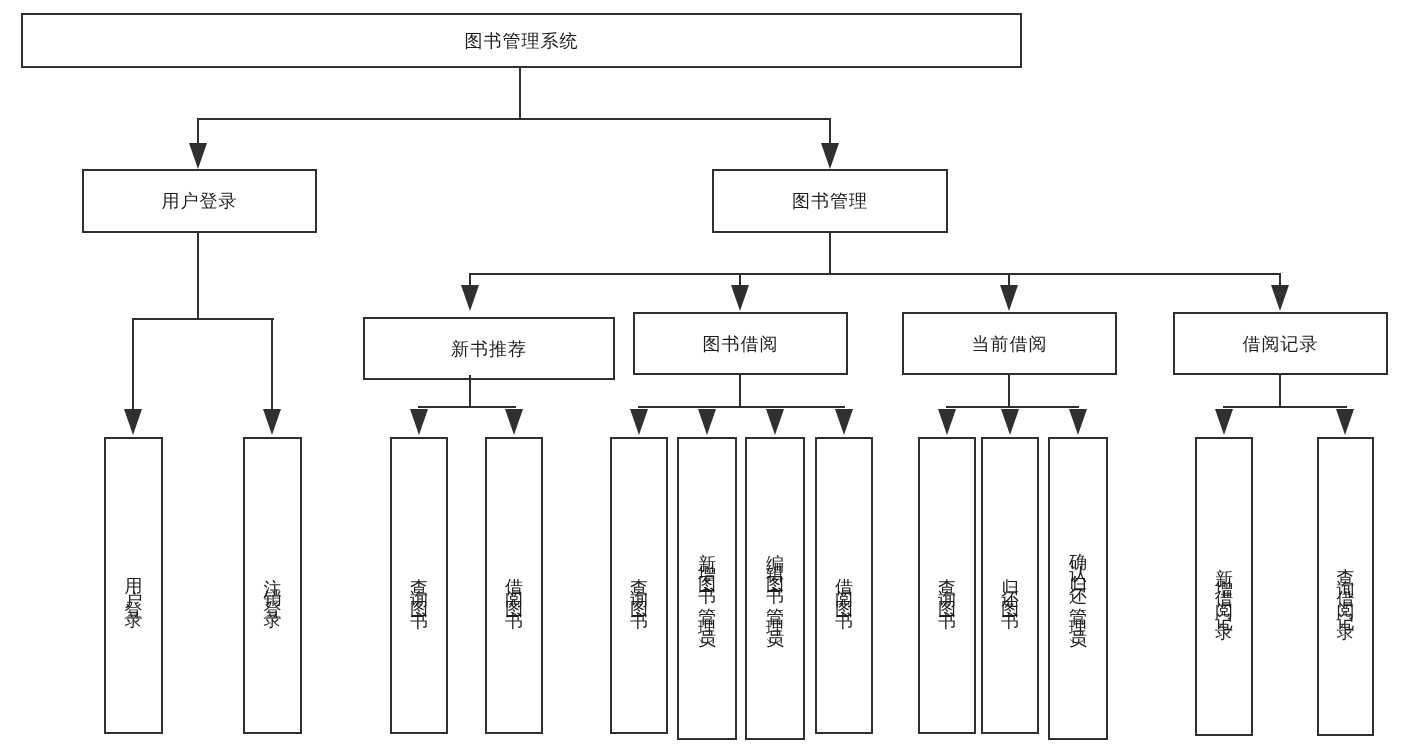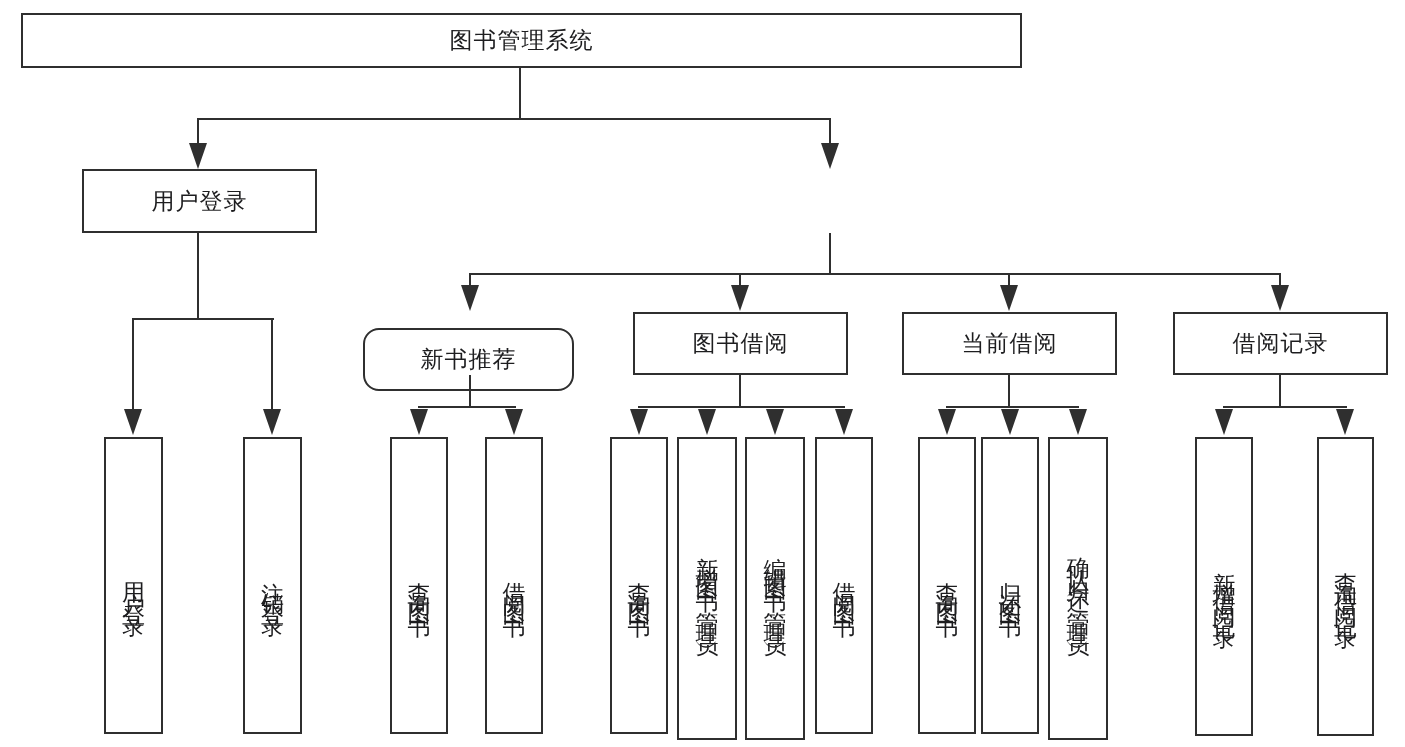--- a/index.html
+++ b/index.html
@@ -18,21 +18,21 @@
     overflow:hidden;
   }
   .box{
     position:absolute;
     box-sizing:border-box;
     border:2px solid var(--color-line);
     background:var(--color-background);
     display:flex;align-items:center;justify-content:center;
   }
   .box .lbl{
-    font-size:23px;
+    font-size:18px;
     letter-spacing:1px;
     white-space:nowrap;
     color:var(--color-text);
   }
   .vbox .lbl{
     writing-mode:vertical-rl;
     text-orientation:mixed;
     letter-spacing:11px;
     line-height:1;
     white-space:normal;
@@ -67,40 +67,43 @@
   <div class="vl" style="left:519px;top:66px;height:52px;"></div>
   <div class="hl" style="left:197px;top:118px;width:634px;"></div>
   <div class="vl" style="left:197px;top:118px;height:28px;"></div>
   <div class="vl" style="left:829px;top:118px;height:28px;"></div>
   <div class="ar" style="left:189px;top:143px;"></div>
   <div class="ar" style="left:821px;top:143px;"></div>
 
   <div class="box" style="left:82px;top:169px;width:235px;height:64px;">
     <span class="lbl">用户登录</span>
   </div>
+  <div class="box" style="left:712px;top:169px;width:236px;height:64px;">
+    <span class="lbl">图书管理</span>
+  </div>
 
   <div class="vl" style="left:197px;top:233px;height:85px;"></div>
   <div class="hl" style="left:132px;top:318px;width:142px;"></div>
   <div class="vl" style="left:132px;top:318px;height:94px;"></div>
   <div class="vl" style="left:271px;top:318px;height:94px;"></div>
   <div class="ar" style="left:124px;top:409px;"></div>
   <div class="ar" style="left:263px;top:409px;"></div>
 
   <div class="vl" style="left:829px;top:233px;height:42px;"></div>
   <div class="hl" style="left:469px;top:273px;width:812px;"></div>
   <div class="vl" style="left:469px;top:273px;height:14px;"></div>
   <div class="vl" style="left:739px;top:273px;height:14px;"></div>
   <div class="vl" style="left:1008px;top:273px;height:14px;"></div>
   <div class="vl" style="left:1279px;top:273px;height:14px;"></div>
   <div class="ar" style="left:461px;top:285px;"></div>
   <div class="ar" style="left:731px;top:285px;"></div>
   <div class="ar" style="left:1000px;top:285px;"></div>
   <div class="ar" style="left:1271px;top:285px;"></div>
 
-  <div class="box" style="left:363px;top:328px;width:211px;height:63px;border-radius:16px;">
+  <div class="box" style="left:363px;top:317px;width:252px;height:63px;">
     <span class="lbl">新书推荐</span>
   </div>
   <div class="box" style="left:633px;top:312px;width:215px;height:63px;font-family:Liberation Serif, serif;">
     <span class="lbl">图书借阅</span>
   </div>
   <div class="box" style="left:1173px;top:312px;width:215px;height:63px;">
     <span class="lbl">借阅记录</span>
   </div>
   <div class="box" style="left:902px;top:312px;width:215px;height:63px;">
     <span class="lbl">当前借阅</span>

